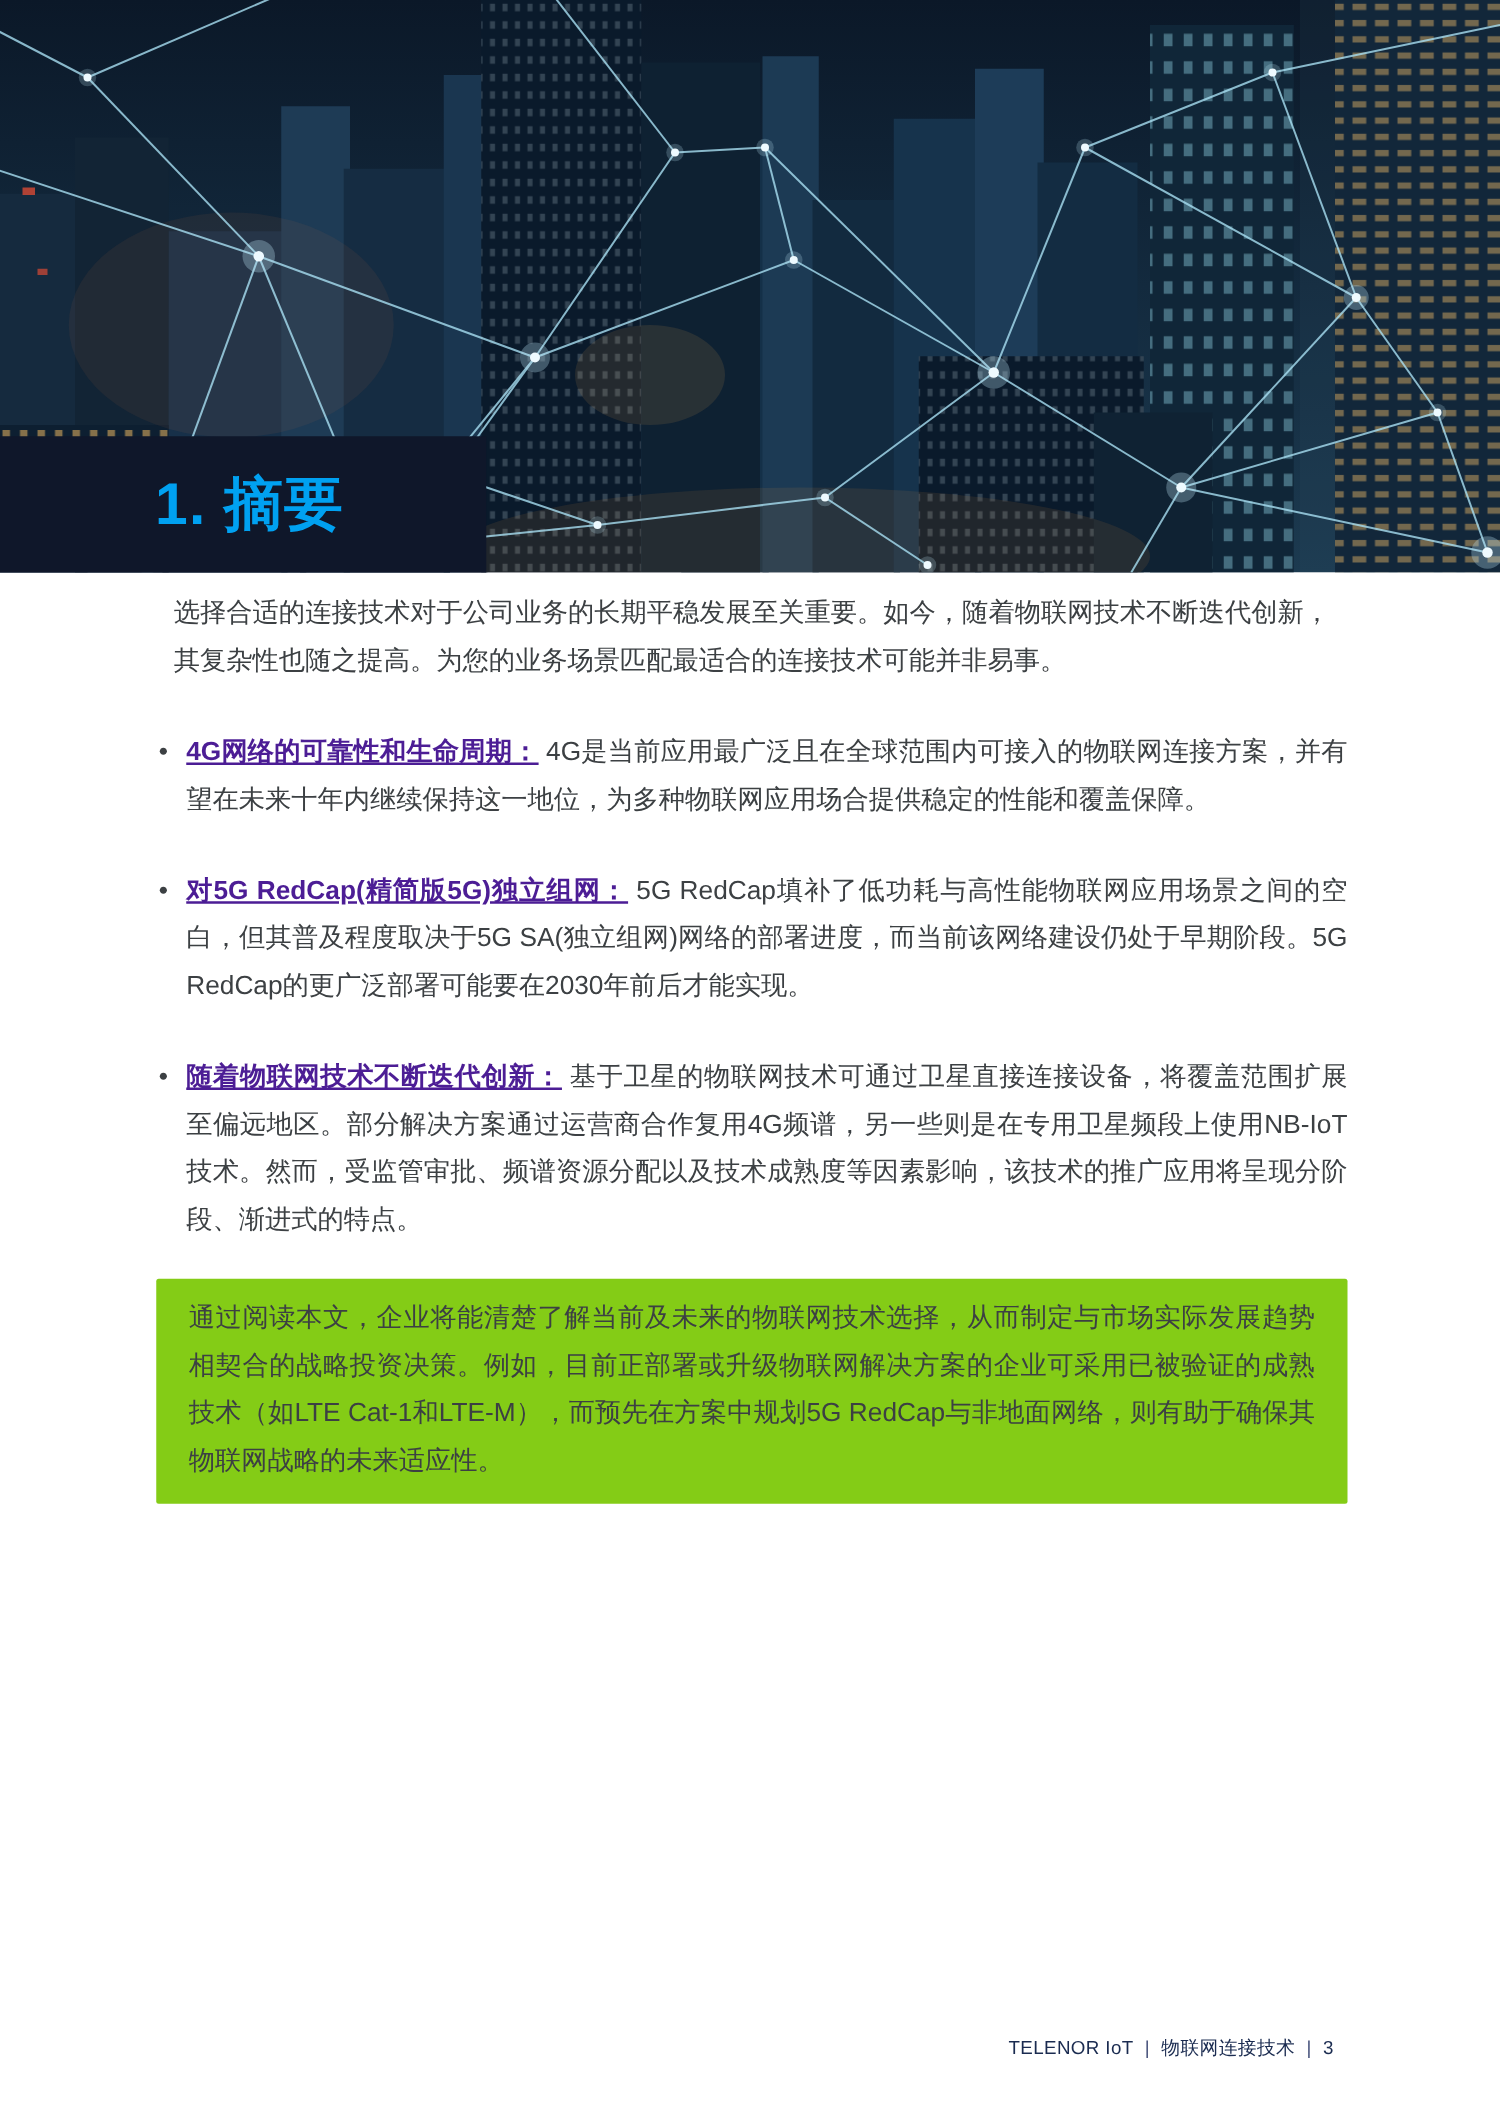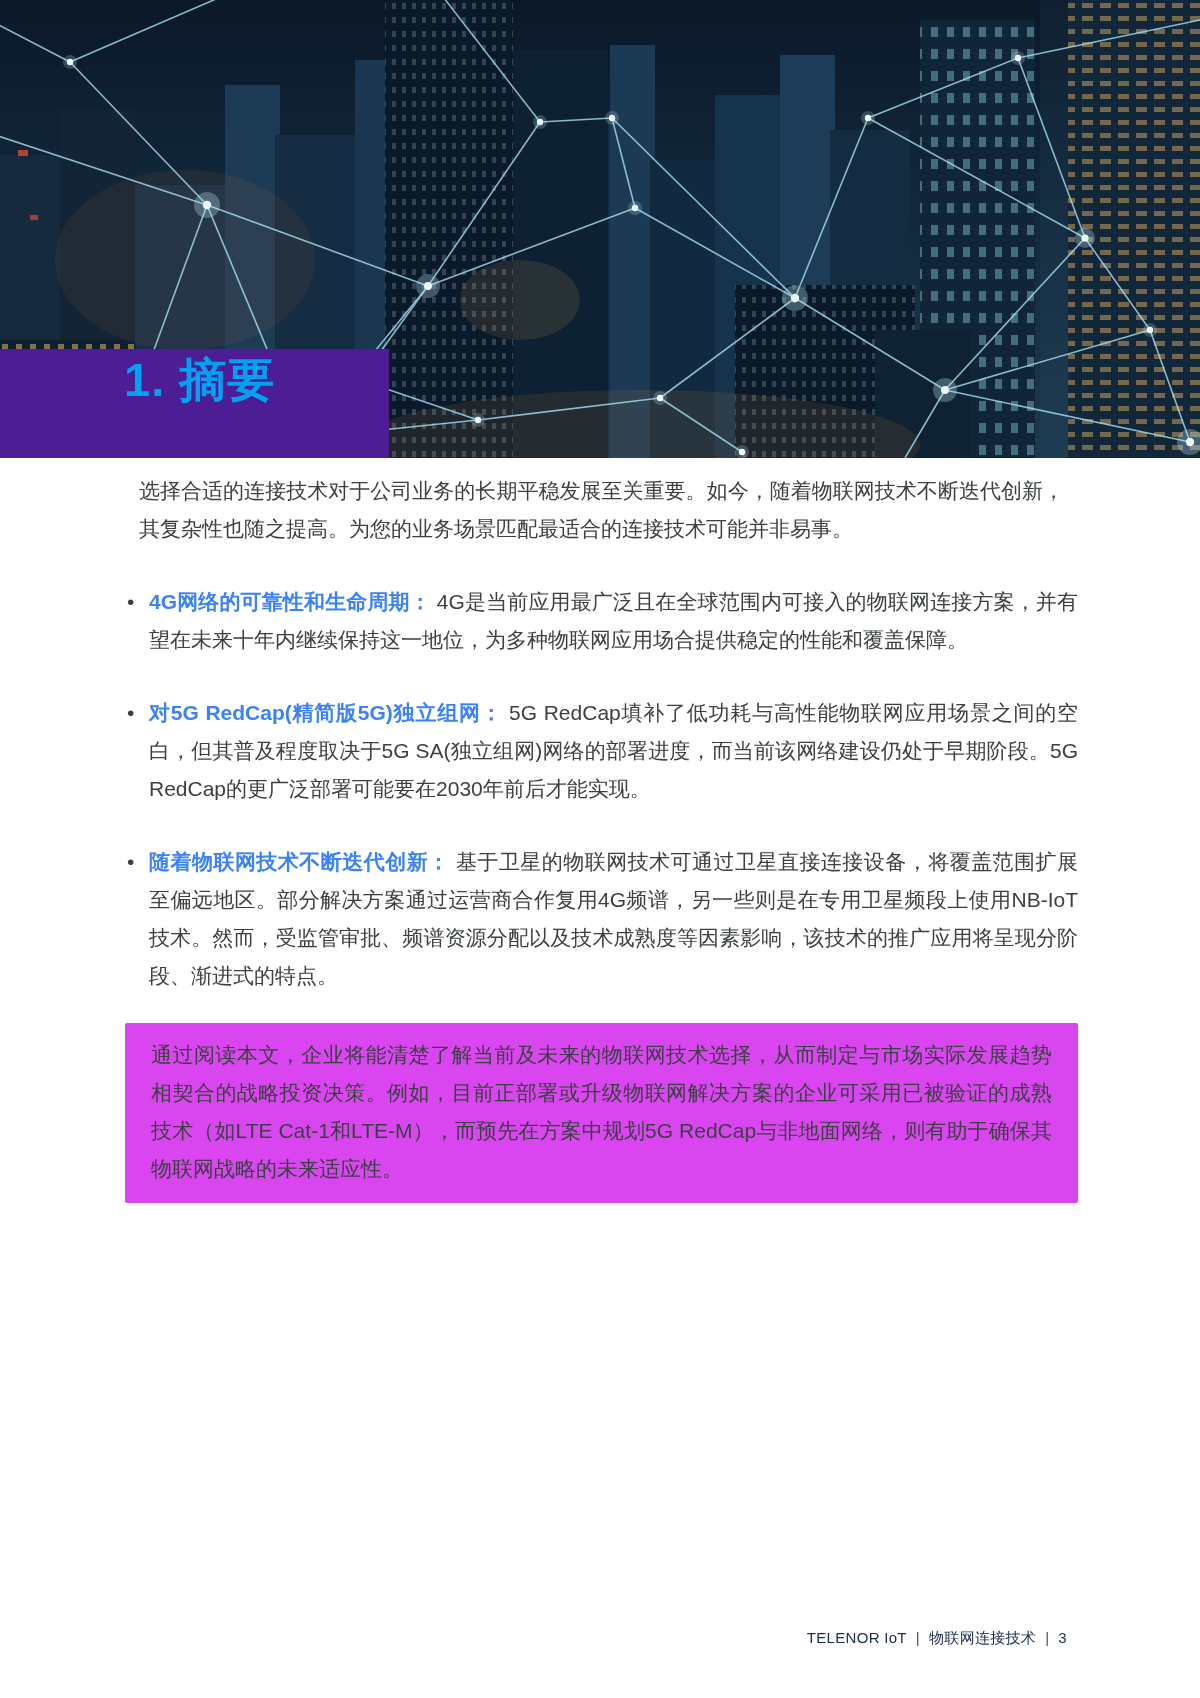--- a/index.html
+++ b/index.html
@@ -8,45 +8,45 @@
     background:#ffffff; font-family:"Liberation Sans", sans-serif;
   }
 
   
   .hero { position:absolute; left:0; top:0; width:1200px; height:458px; }
   .hero svg { display:block; width:100%; height:100%; }
 
   
   .banner {
     position:absolute; left:0; top:349px; width:389px; height:109px;
-    background:#4c1d95; display:flex; 
+    background:#0f172a; display:flex; align-items:center;
   }
   .banner-title {
     margin:0 0 0 124px; font-size:47px; font-weight:700;
     color:#00A1F1; letter-spacing:1px; white-space:nowrap;
   }
 
   
   .content {
     position:absolute; left:125px; top:458px; width:953px;
     color:#3C4043; font-size:21px; line-height:38px; text-align:justify;
   }
   .content p { margin:14px; }
   .p-first  { margin-top:50px; }
   .p-follow { margin-top:32px; }
 
   ul.points { list-style:none; margin:0; padding:0; }
   ul.points li { position:relative; padding-left:24px; margin-top:35px; }
   ul.points .marker {
     position:absolute; left:2px; top:0; color:#3C4043; font-size:21px;
   }
-  ul.points .lead { font-weight:700; color:#3b82f6; }
+  ul.points .lead { font-weight:700; color:#4c1d95;text-decoration:underline; }
 
   .callout {
-    margin-top:28px; background:#d946ef; padding:13px 26px 15px 26px;
+    margin-top:28px; background:#84cc16; padding:13px 26px 15px 26px;
     border-radius:2px; color:#3C4043;
   }
   .callout p { margin:0; }
 
   
   .footer {
     position:absolute; right:133px; top:1629px;
     font-size:15px; font-weight:400; color:#1A2B50;
     letter-spacing:0.3px; white-space:nowrap;
   }

